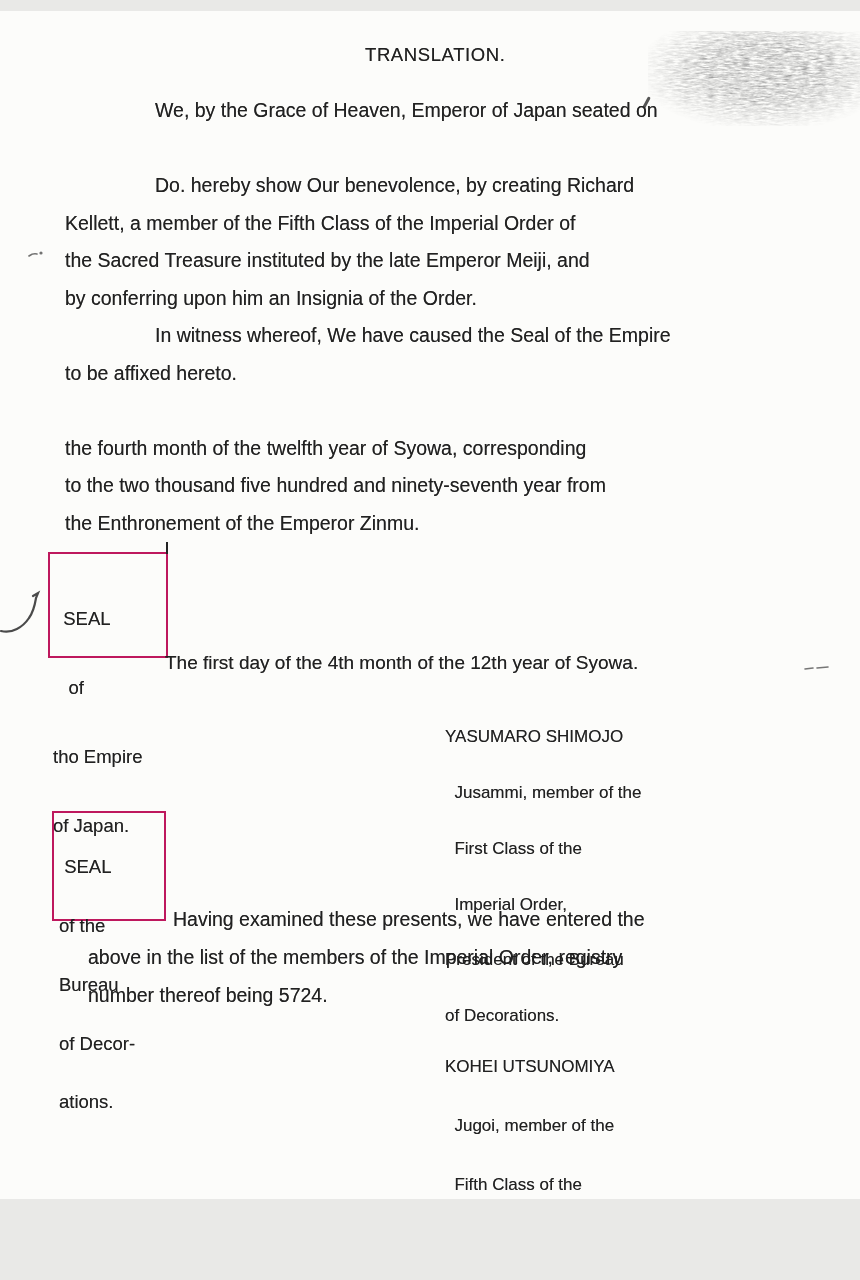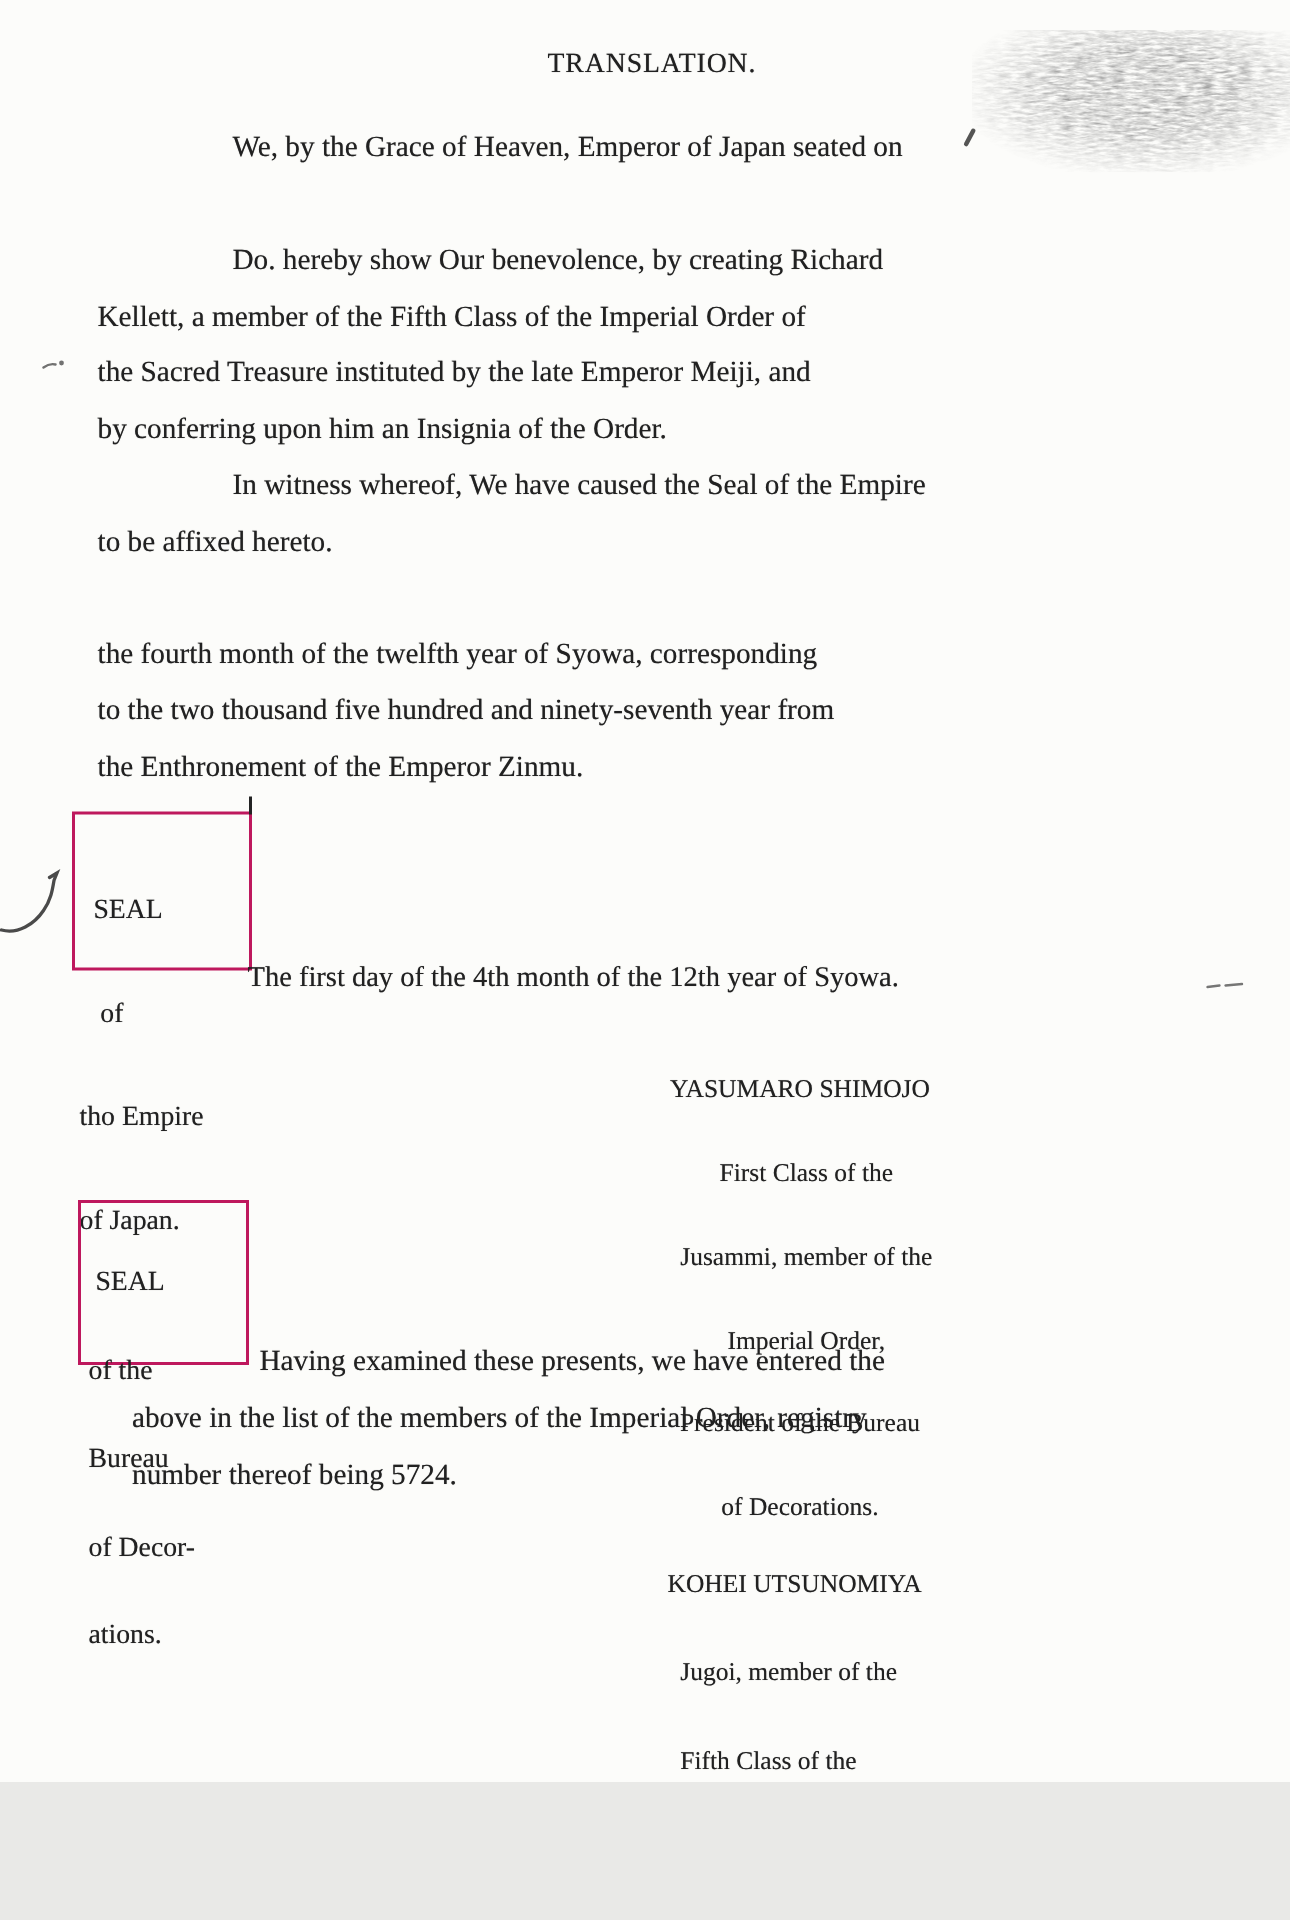--- a/index.html
+++ b/index.html
@@ -1,22 +1,22 @@
 <!DOCTYPE html>
 <html style="--paper: #fcfcfa; --ink: #212121;"><head>
 <meta charset="utf-8">
 <style>
   html,body{margin:0;padding:0;background:#e9e9e7;}
   .page{
     position:relative;
     width:860px;height:1188px;
-    margin:0 auto;
+    margin:11px auto;
     background:var(--paper,#fcfcfa);
     overflow:hidden;
-    font-family:Liberation Serif, serif;
+    font-family:Liberation Sans, sans-serif;
     color:var(--ink,#212121);
   }
   .line{
     position:absolute;
     white-space:pre;
     font-size:19.5px;
     line-height:22px;
     letter-spacing:0px;
     text-shadow:0 0 0.5px rgba(10,10,10,.55);
   }
@@ -40,21 +40,21 @@
   .seal-box-1::before{ 
     content:"";position:absolute;top:-12px;right:-2px;width:2px;height:12px;background:#232323;
   }
   .seal-box-2{left:52px;top:800px;width:114px;height:110px;line-height:19.6px;padding:5px 0 0 5px;box-sizing:border-box;}
   .sig-block{
     position:absolute;left:445px;
     white-space:pre;
     font-size:17px;
     text-shadow:0 0 0.5px rgba(10,10,10,.5);
   }
-  .sig-block-1{top:680px;line-height:18.6px;text-align:center;}
+  .sig-block-1{top:680px;line-height:18.6px;}
   .sig-block-2{top:1007px;line-height:19.6px;}
   .smudge{
     position:absolute;left:648px;top:20px;width:212px;height:95px;
     opacity:.85;
     -webkit-mask-image:radial-gradient(ellipse at 55% 42%, #000 35%, transparent 78%);
     mask-image:radial-gradient(ellipse at 55% 42%, #000 35%, transparent 78%);
   }
   .pen-stroke{position:absolute;left:0px;top:578px;}
   .accent-mark{
     position:absolute;left:645px;top:85px;width:2.5px;height:13px;
@@ -105,22 +105,22 @@
   </div>
 
   <div class="line date-line" style="left:165px;top:641px">The first day of the 4th month of the 12th year of Syowa.</div>
 
   <svg class="dash-artifact" width="26" height="8">
     <path d="M1,5 l8,-1 M13,4 l11,-1" stroke="#555" stroke-width="1.6" fill="none" stroke-linecap="round"></path>
   </svg>
 
   <div class="sig-block sig-block-1">
     <div>YASUMARO SHIMOJO</div>
+    <div>  Jusammi, member of the</div>
     <div>  First Class of the</div>
-    <div>  Jusammi, member of the</div>
     <div>  Imperial Order,</div>
     <div>President of the Bureau</div>
     <div>of Decorations.</div>
   </div>
 
   <div class="seal-box seal-box-2">
     <div> SEAL</div>
     <div>of the</div>
     <div>Bureau</div>
     <div>of Decor-</div>

